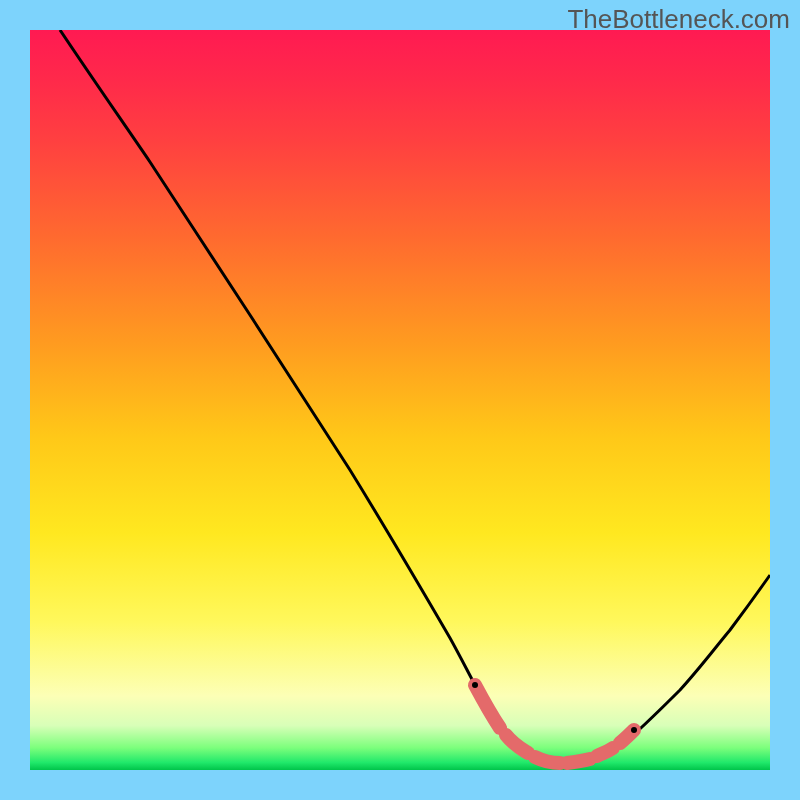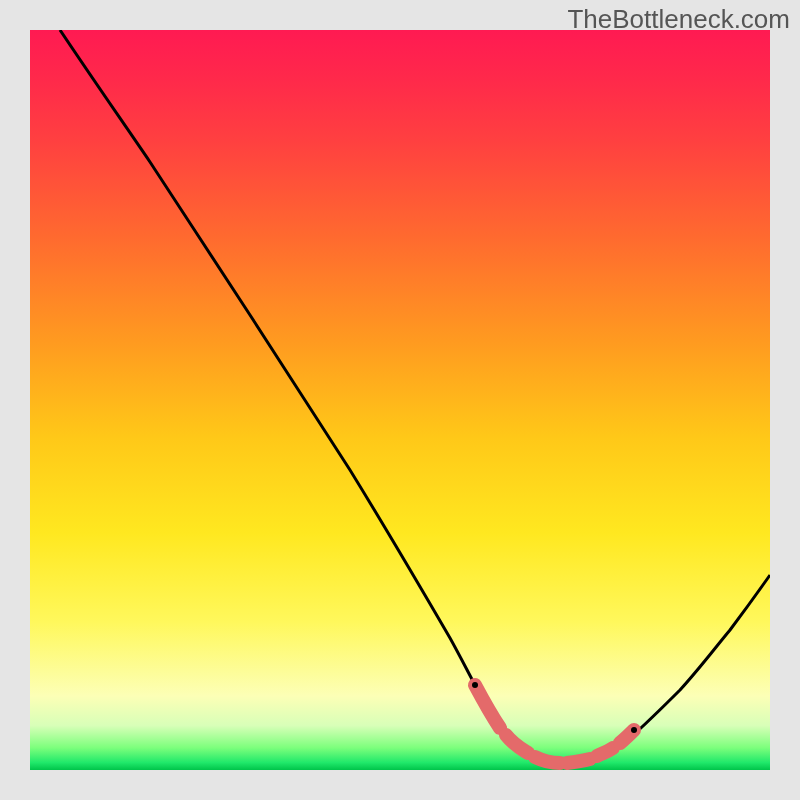--- a/index.html
+++ b/index.html
@@ -7,21 +7,21 @@
     padding: 0;
     width: 800px;
     height: 800px;
     background: #000;
     overflow: hidden;
   }
   .container {
     position: relative;
     width: 800px;
     height: 800px;
-    background: #e5e5e5;
+    background: #7dd3fc;
   }
   .watermark {
     position: absolute;
     top: 4px;
     right: 10px;
     color: #555;
     font-family: Arial, Helvetica, sans-serif;
     font-size: 26px;
     font-weight: 400;
     letter-spacing: 0px;

